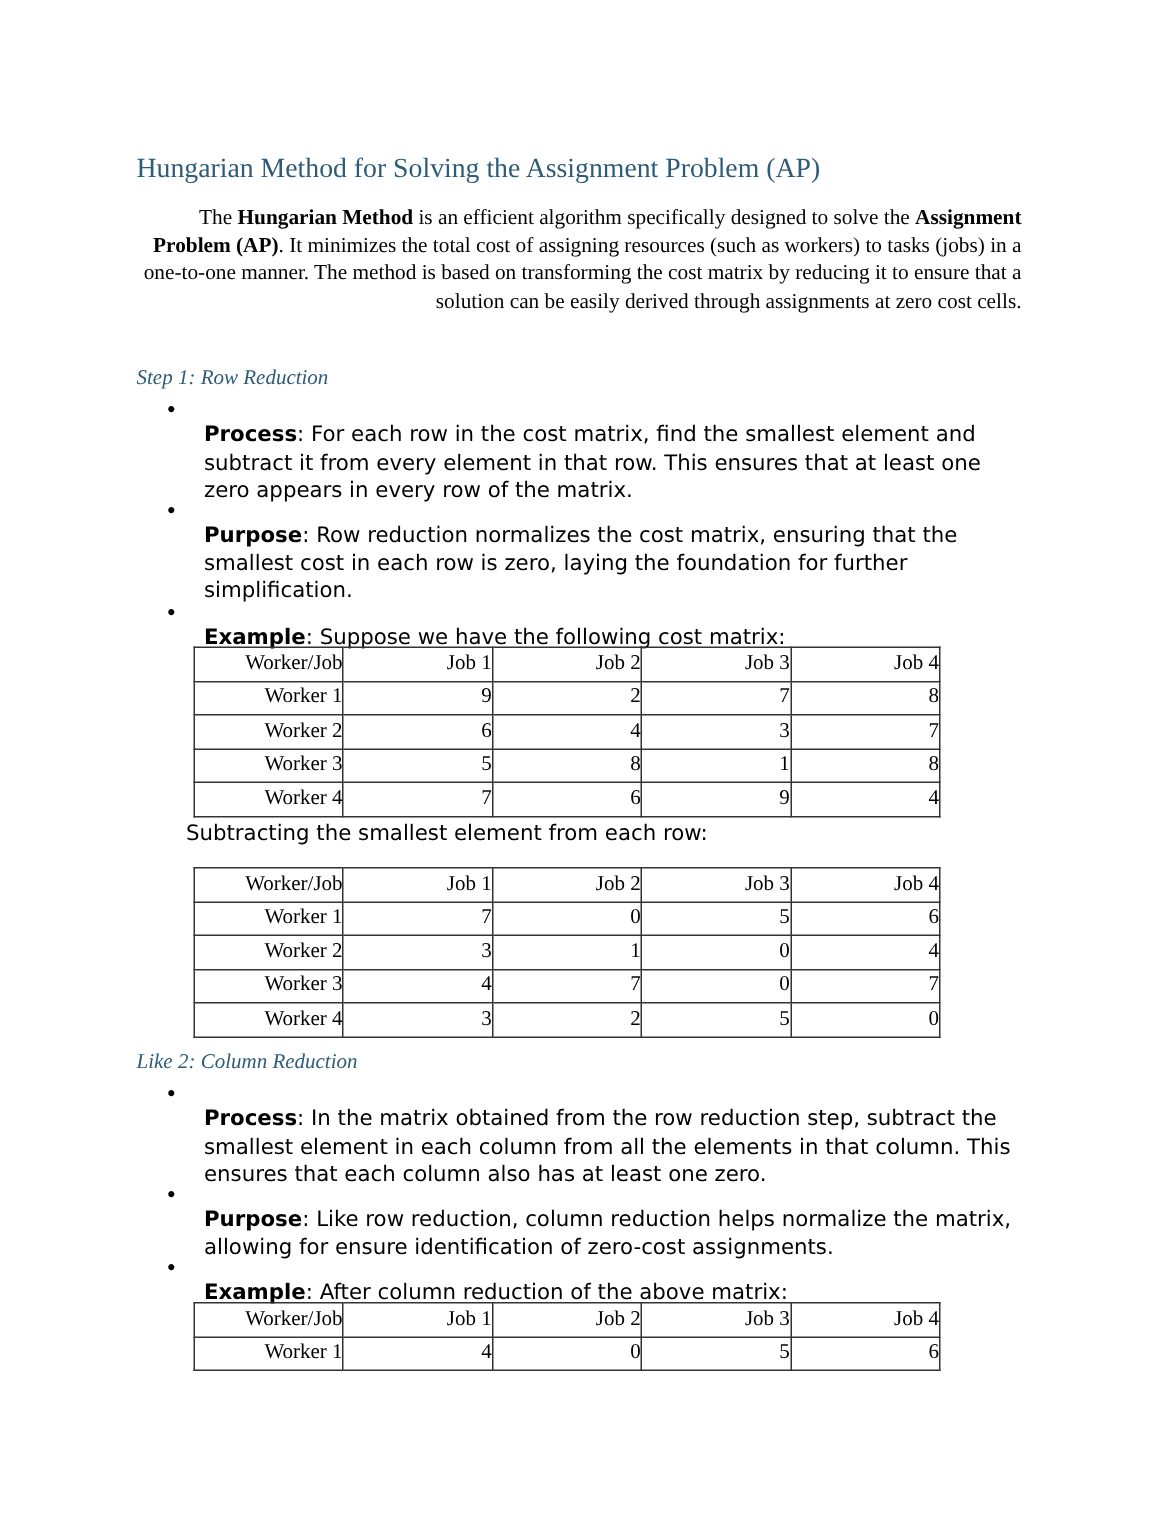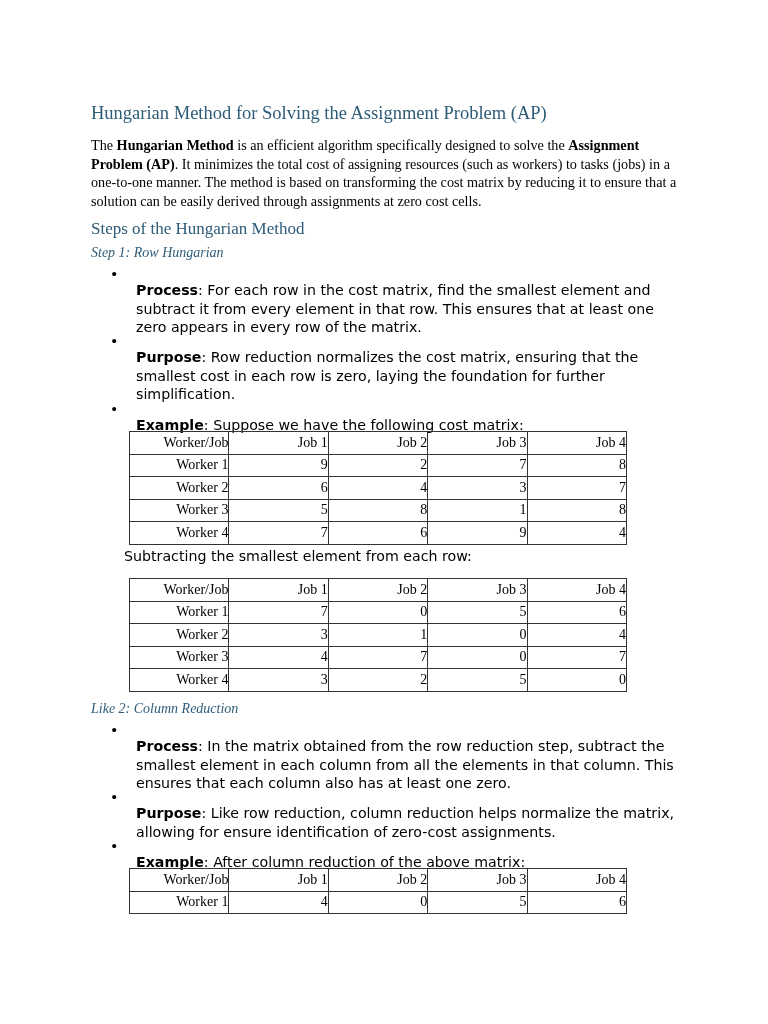--- a/index.html
+++ b/index.html
@@ -1,41 +1,40 @@
 <!DOCTYPE html>
 <html><head>
   <meta charset="utf-8">
   <style>
     html, body { margin: 0; padding: 0; background: #ffffff; }
     body { width: 768px; height: 1024px; position: relative; overflow: hidden; color: #000; }
     .page { position: absolute; left: 0; top: 0; width: 656px; height: 1024px; }
     .h1 { position: absolute; left: 91px; top: 103px; font-family: "Liberation Serif", serif; font-size: 18.5px; color: #2e5c78; white-space: nowrap; }
-    .intro { position: absolute; left: 91px; top: 136px; width: 590px; font-family: "Liberation Serif", serif; font-size: 14.2px; line-height: 18.5px; }
+    .intro { position: absolute; left: 91px; top: 136px; width: 590px; font-family: "Liberation Serif", serif; font-size: 14.2px; line-height: 18.5px; text-align: right; }
     .h2 { position: absolute; left: 91px; top: 219px; font-family: "Liberation Serif", serif; font-size: 17px; color: #2e5c78; white-space: nowrap; }
     .h3 { position: absolute; left: 91px; font-family: "Liberation Serif", serif; font-style: italic; font-size: 14px; color: #2e5c78; white-space: nowrap; }
     .bullet { position: absolute; left: 110px; width: 560px; font-family: "DejaVu Sans", sans-serif; font-size: 14.2px; line-height: 18.5px; }
     .bullet .dot { position: absolute; left: 0; top: 0; }
     .bullet .txt { position: absolute; left: 26px; width: 540px; margin-top: 16px; }
     .bullet b { font-weight: bold; }
     .note { position: absolute; left: 124px; font-family: "DejaVu Sans", sans-serif; font-size: 14.2px; white-space: nowrap; }
     table.m { position: absolute; left: 129px; width: 498px; border-collapse: collapse; font-family: "Liberation Serif", serif; font-size: 14px; text-align: right; }
     table.m td { border: 1.3px solid #333; height: 21.5px; padding: 0 0 0 6px; vertical-align: middle; width: 20%; }
   </style>
 </head>
 <body>
 
 <div class="page">
 
   <div class="h1">Hungarian Method for Solving the Assignment Problem (AP)</div>
 
   <div class="intro"><span>The </span><b>Hungarian Method</b><span> is an efficient algorithm specifically designed to solve the </span><b>Assignment Problem (AP)</b><span>. It minimizes the total cost of assigning resources (such as workers) to tasks (jobs) in a one-to-one manner. The method is based on transforming the cost matrix by reducing it to ensure that a solution can be easily derived through assignments at zero cost cells.</span></div>
 
-  <div class="h2">Steps of the Hungarian Method</div>
 
-  <div class="h3" style="top:245px;">Step 1: Row Hungarian</div>
+  <div class="h3" style="top:245px;">Step 1: Row Reduction</div>
 
   <div class="bullet" style="top:265px;">
     <span class="dot">•</span>
     <span class="txt"><b>Process</b><span>: For each row in the cost matrix, find the smallest element and subtract it from every element in that row. This ensures that at least one zero appears in every row of the matrix.</span></span>
   </div>
   <div class="bullet" style="top:332px;">
     <span class="dot">•</span>
     <span class="txt"><b>Purpose</b><span>: Row reduction normalizes the cost matrix, ensuring that the smallest cost in each row is zero, laying the foundation for further simplification.</span></span>
   </div>
   <div class="bullet" style="top:400px;">

